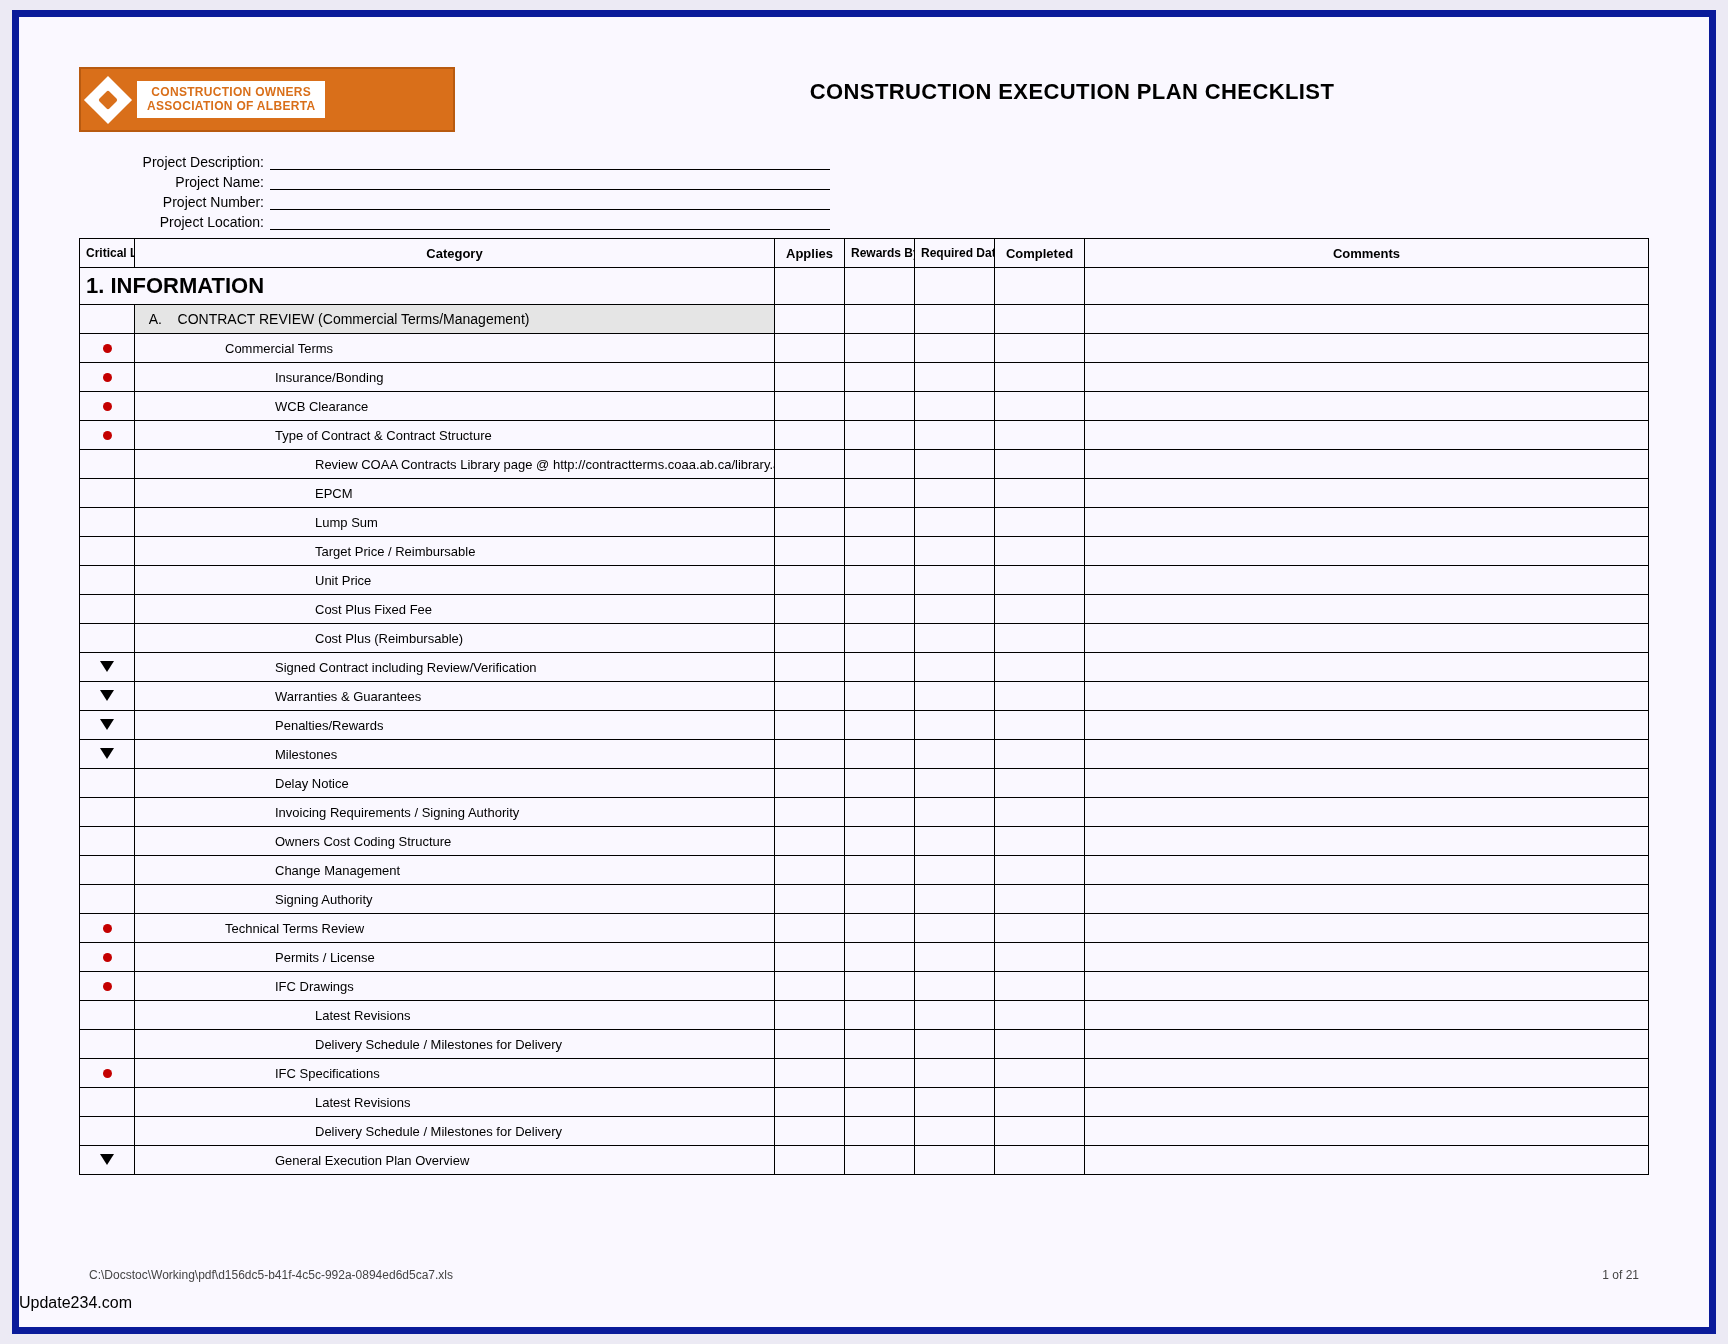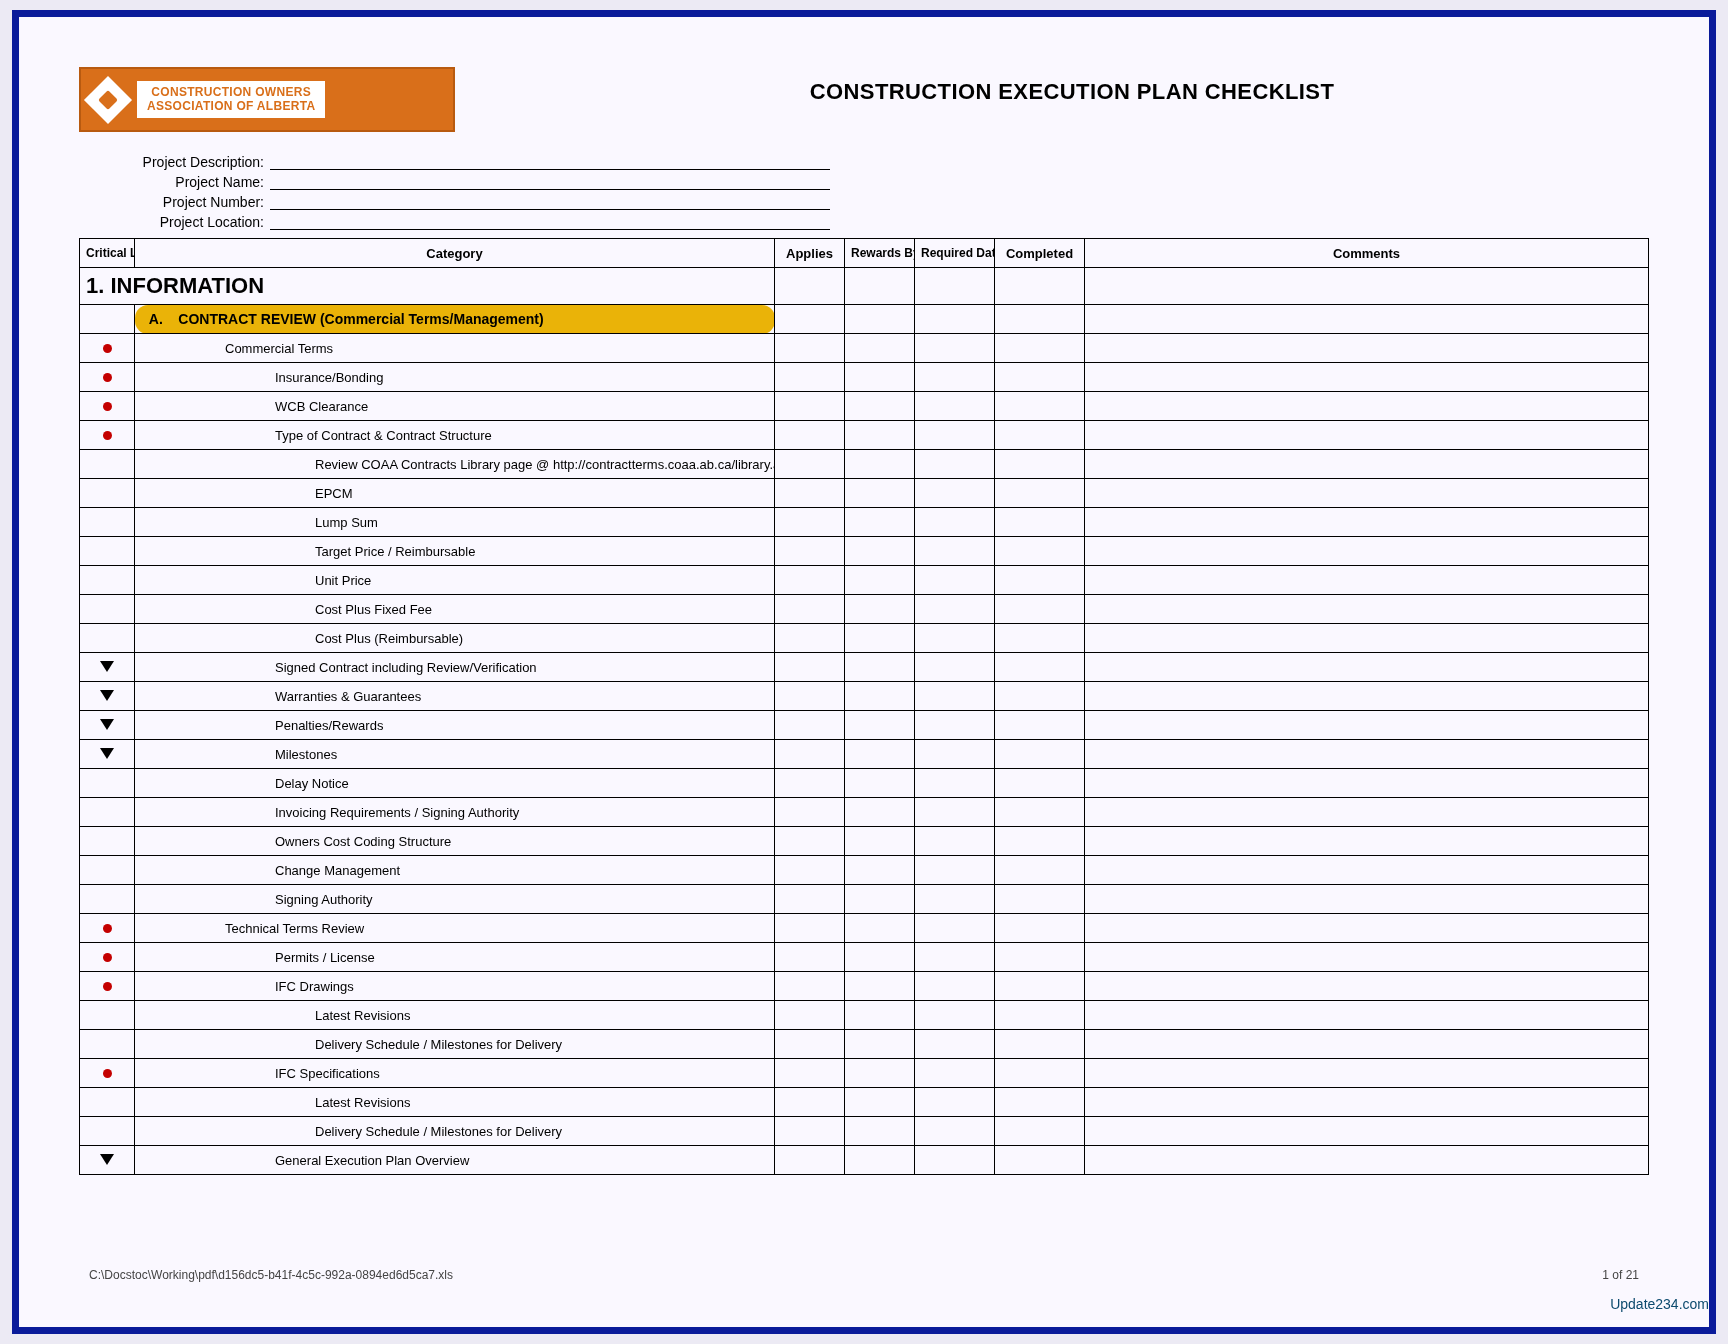--- a/index.html
+++ b/index.html
@@ -133,24 +133,23 @@
   col.c-comp   { width: 90px; }
   col.c-comm   { width: auto; }
 
   tr.section td {
     font-size: 22px;
     font-weight: 900;
     padding: 4px 6px;
     height: 28px;
   }
   tr.subsection td.cat {
-    background: #eab308;
-    font-weight: 700;
+    background: #e5e5e5;
+    font-weight: 400;
     font-size: 14px;
-    border-radius: 13px;
   }
   tr.subsection td { background: #faf8ff; }
 
   td.crit { text-align: center; }
   .bullet-red {
     display: inline-block;
     width: 9px;
     height: 9px;
     background: #c40000;
     border-radius: 50%;
@@ -176,23 +175,23 @@
     display: flex;
     justify-content: space-between;
     font-size: 12px;
     color: #444;
   }
   .watermark {
     position: absolute;
     bottom: 15px;
     left: 0;
     right: 0;
-    text-align: right;
-    font-size: 14px;
-    color: #0c4a6e;
+    text-align: left;
+    font-size: 16px;
+    color: #000000;
   }
 </style>
 </head>
 <body>
 
 <div class="frame">
   <div class="outer">
 
     <div class="hdr">
       <div class="logo">

